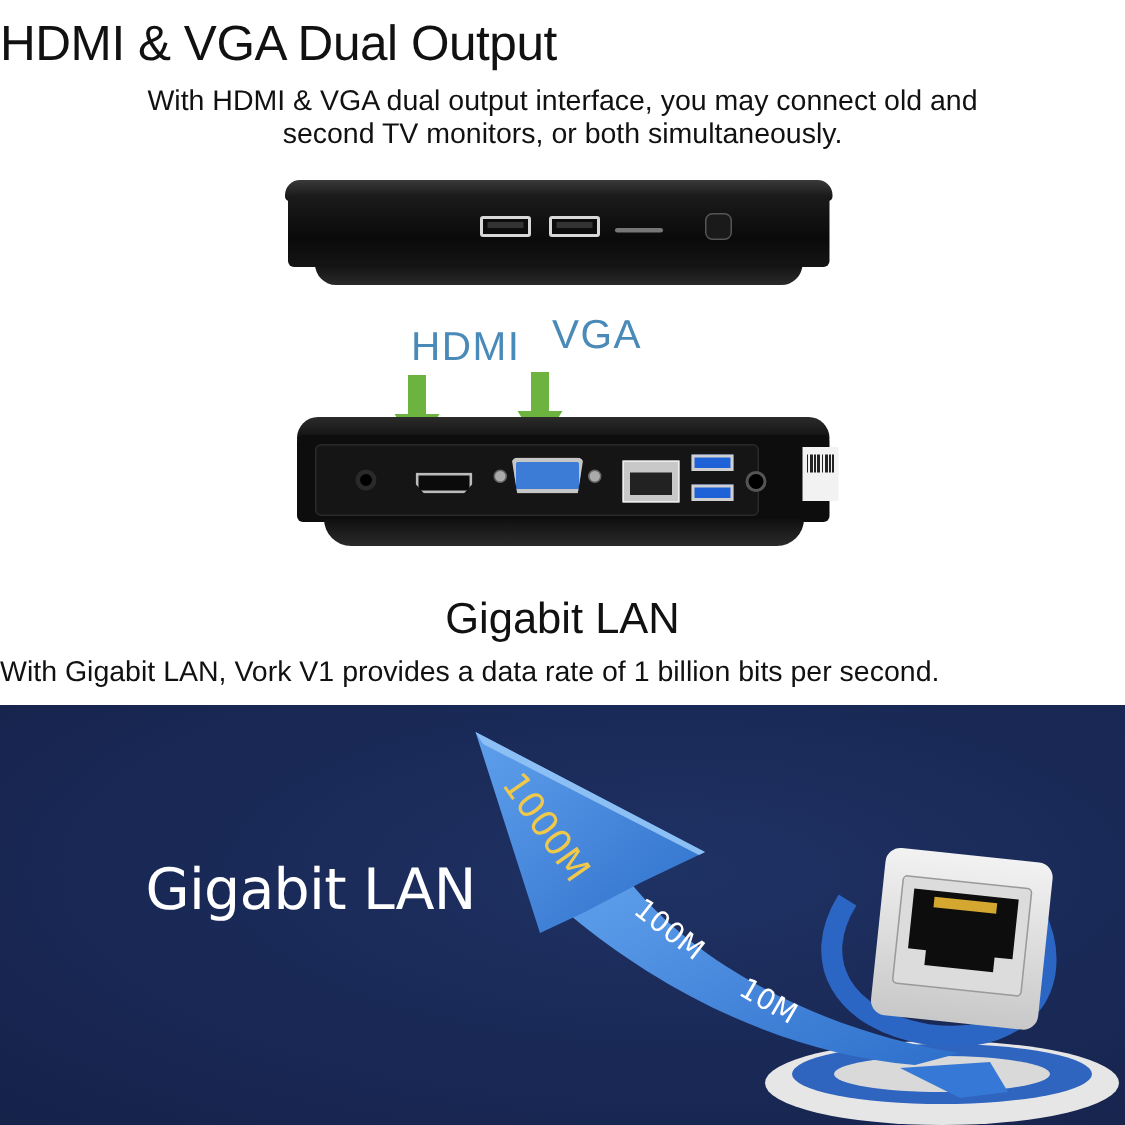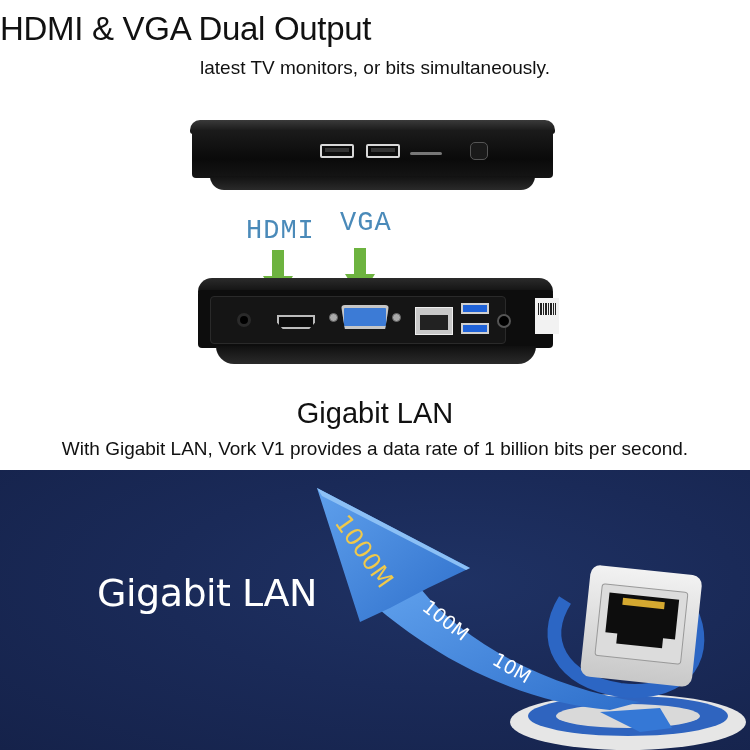--- a/index.html
+++ b/index.html
@@ -18,21 +18,21 @@
   .dev-front .body { position: absolute; left: 2px; top: 10px; width: 361px; height: 48px; border-radius: 4px;
                      background: linear-gradient(#1b1b1b, #0a0a0a 60%, #151515); }
   .dev-front .base { position: absolute; left: 20px; top: 56px; width: 325px; height: 14px; border-radius: 0 0 14px 14px;
                      background: linear-gradient(#111, #2a2a2a); }
   .usb-a { position: absolute; width: 34px; height: 14px; border: 2px solid #d8d8d8; border-radius: 2px; background: #0c0c0c; }
   .usb-a::after { content: ""; position: absolute; left: 3px; right: 3px; top: 2px; height: 4px; background: #333; }
   .sd-slot { position: absolute; width: 32px; height: 3px; background: #777; border-radius: 2px; }
   .pwr-btn { position: absolute; width: 18px; height: 18px; border-radius: 5px; border: 1px solid #555; background: #1a1a1a; }
 
   
-  .port-label { position: absolute; font-family: Liberation Mono, monospace; font-size: 27px; color: #4a8ab9; letter-spacing: 1px; }
+  .port-label { position: absolute; font-family: Liberation Sans, sans-serif; font-size: 27px; color: #4a8ab9; letter-spacing: 1px; margin-left: 28px; }
   .green-arrow { position: absolute; width: 30px; height: 50px; }
 
   
   .dev-back { position: absolute; left: 198px; top: 278px; width: 360px; height: 88px; }
   .dev-back .lid { position: absolute; left: 0; top: 0; width: 355px; height: 16px; border-radius: 14px 14px 2px 2px;
                    background: linear-gradient(#2b2b2b, #0e0e0e); }
   .dev-back .body { position: absolute; left: 0; top: 12px; width: 355px; height: 58px; border-radius: 4px;
                     background: #0d0d0d; }
   .dev-back .panel { position: absolute; left: 12px; top: 6px; width: 296px; height: 48px; border-radius: 4px;
                      background: #151515; border: 1px solid #2a2a2a; }
@@ -46,36 +46,37 @@
   .vga-screw { position: absolute; width: 9px; height: 9px; border-radius: 50%; background: #aaa; border: 1px solid #666; }
   .lan-port { position: absolute; width: 38px; height: 28px; background: #c8c8c8; border: 1px solid #eee; }
   .lan-port::after { content: ""; position: absolute; left: 4px; right: 4px; top: 7px; bottom: 4px; background: #222; }
   .usb3 { position: absolute; width: 28px; height: 11px; background: #1f62d8; border: 2px solid #cfcfcf; }
   .audio-jack { position: absolute; width: 14px; height: 14px; border-radius: 50%; background: #000; border: 2px solid #555; }
   .sticker { position: absolute; width: 24px; height: 36px; background: #f2f2f2; }
   .sticker::before { content: ""; position: absolute; left: 3px; top: 5px; width: 18px; height: 12px;
      background: repeating-linear-gradient(90deg,#222 0 1px,#f2f2f2 1px 2px,#222 2px 4px,#f2f2f2 4px 5px); }
 
   .title2 { position: absolute; top: 397px; left: 0; width: 750px; text-align: center; font-size: 29px; }
-  .sub2 { position: absolute; top: 438px; left: 0; width: 750px; text-align: center; font-size: 19px; }
+  .sub2 { position: absolute; top: 438px; left: 0; width: 750px; text-align: left; font-size: 19px; }
 
   
   .banner { position: absolute; left: 0; top: 470px; width: 750px; height: 280px;
             background: radial-gradient(ellipse at 60% 40%, #1f3264 0%, #1a2a58 45%, #15224a 100%); overflow: hidden; }
   .banner-title { position: absolute; left: 97px; top: 101px; font-family: "DejaVu Sans", sans-serif; font-size: 38px;
                   color: #ffffff; font-weight: normal; letter-spacing: -0.5px; }
   .banner svg { position: absolute; left: 0; top: 0; }
   .speed-label { position: absolute; font-family: "DejaVu Sans", sans-serif; font-size: 19px; transform-origin: left top; }
 </style>
 </head>
 <body>
 
 <div class="title1">HDMI &amp; VGA Dual Output</div>
 <div class="sub1">
-  <div>latest TV monitors, or bits simultaneously.</div>
+  <div>With HDMI &amp; VGA dual output interface, you may connect old and</div>
+  <div>second TV monitors, or both simultaneously.</div>
 </div>
 
 <div class="dev-front">
   <div class="lid"></div>
   <div class="body">
     <div class="usb-a" style="left:128px; top:14px;"></div>
     <div class="usb-a" style="left:174px; top:14px;"></div>
     <div class="sd-slot" style="left:218px; top:22px;"></div>
     <div class="pwr-btn" style="left:278px; top:12px;"></div>
   </div>

